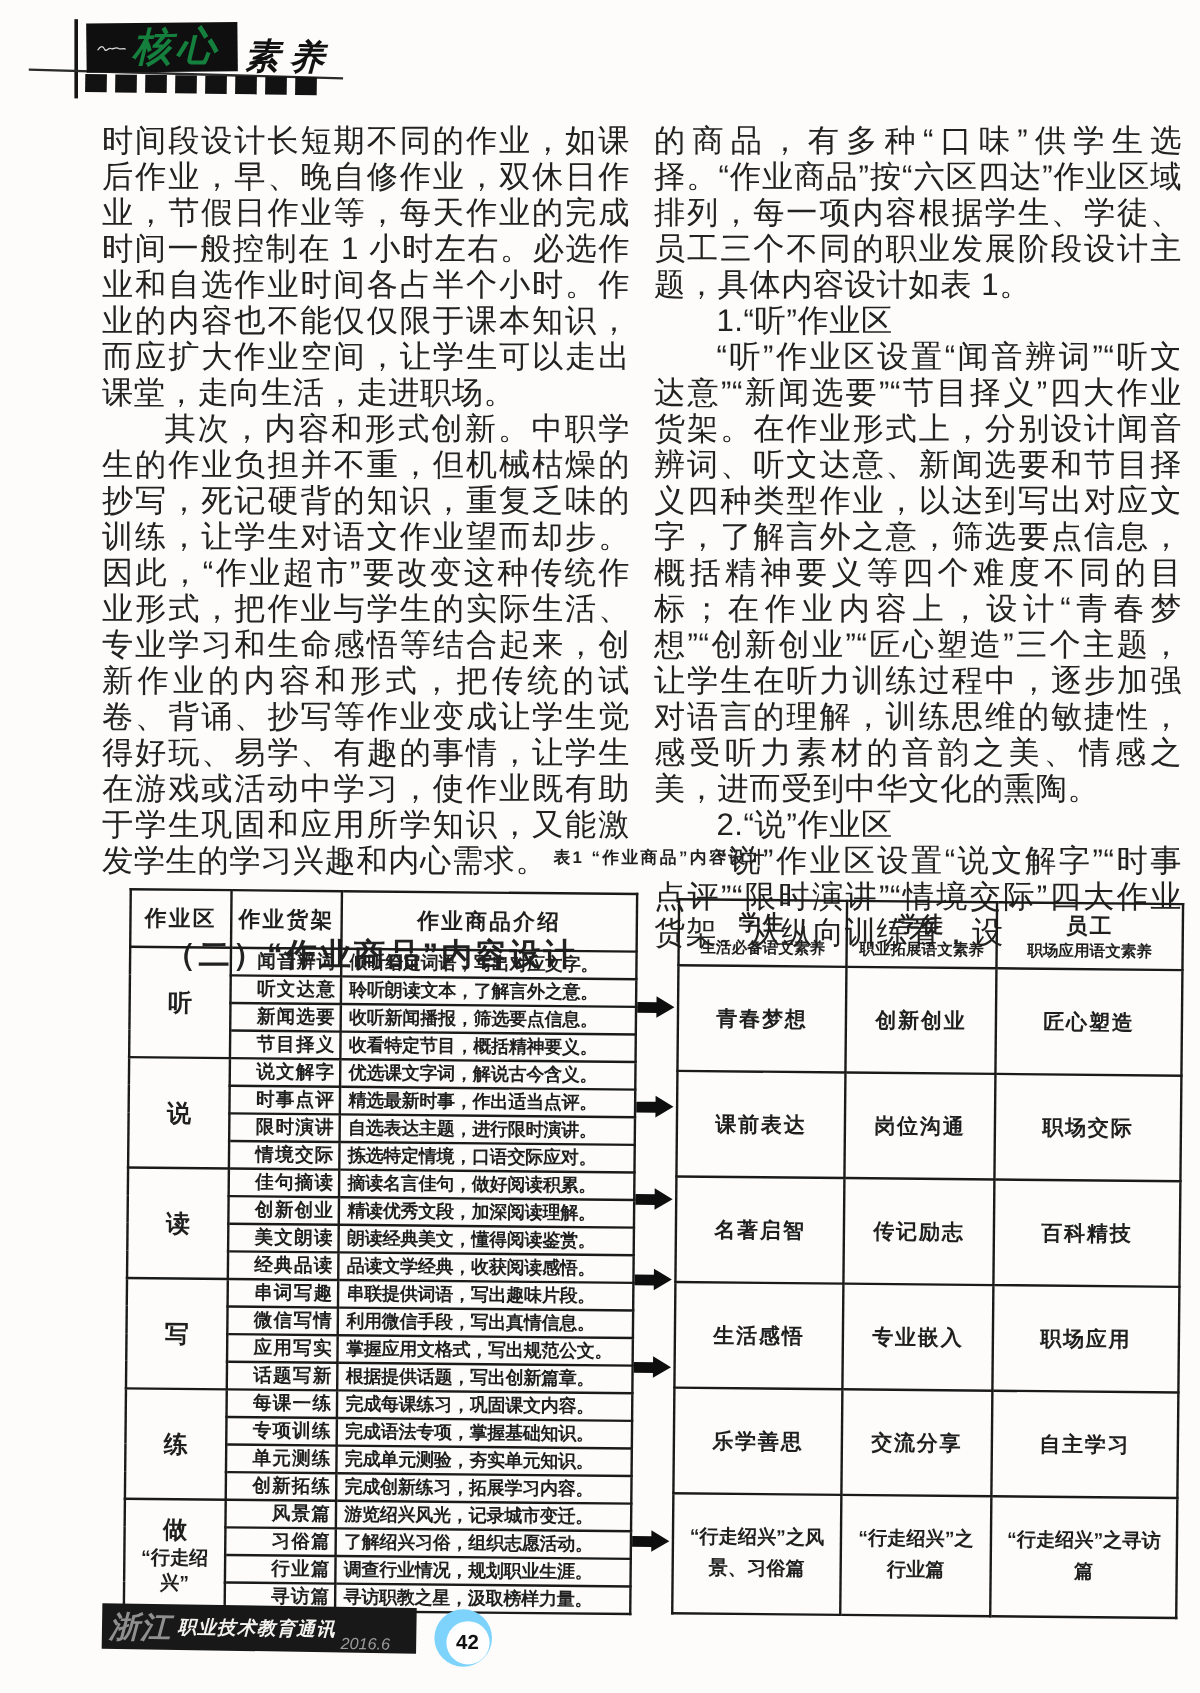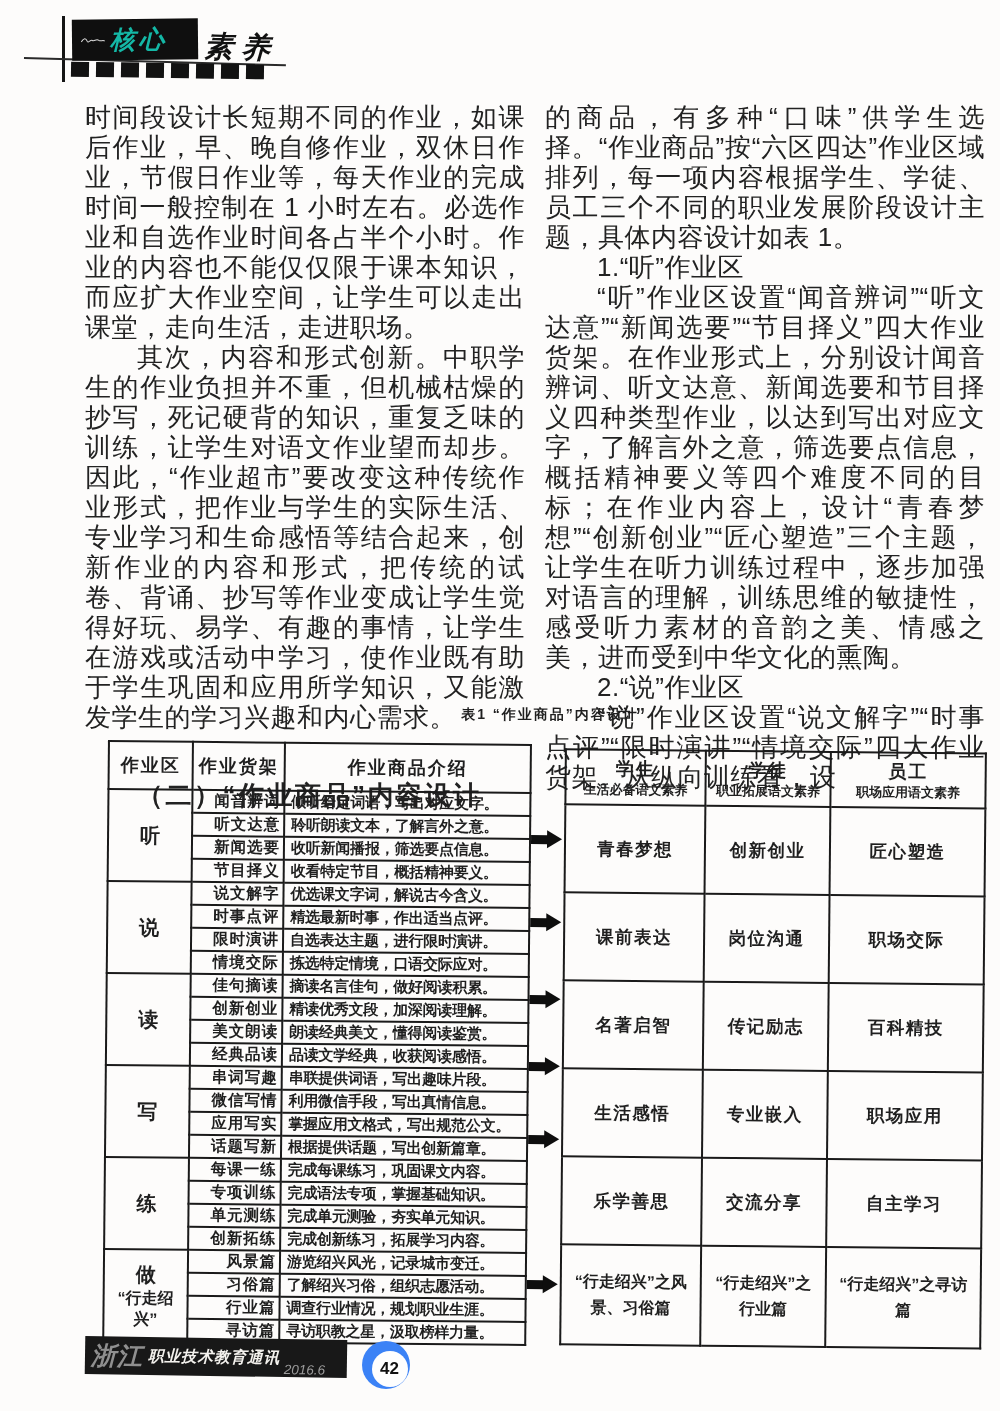--- a/index.html
+++ b/index.html
@@ -18,21 +18,21 @@
   
   .masthead{position:absolute;left:0;top:0;width:400px;height:95px;}
   .mast-vline{position:absolute;left:62px;top:16px;width:3px;height:66px;background:#151515;}
   .mast-hline{position:absolute;left:24px;top:57px;width:262px;height:2px;background:#2a2a2a;transform:rotate(1.6deg);transform-origin:left center;}
   .mast-box{
     position:absolute;left:72px;top:19px;width:126px;height:41px;background:#0f0f0f;
     display:flex;align-items:center;justify-content:flex-start;padding-left:8px;box-sizing:border-box;
     transform:rotate(-0.6deg);
   }
   .mast-script{width:26px;height:12px;margin-right:4px;opacity:.85;}
-  .mast-core{color:#14b8a6;font-size:25px;font-weight:900;font-style:italic;font-family:"Liberation Serif",serif;letter-spacing:4px;}
+  .mast-core{color:#15803d;font-size:33px;font-weight:900;font-style:italic;font-family:"Liberation Serif",serif;letter-spacing:4px;}
   .mast-suffix{
     position:absolute;left:204px;top:28px;color:#111;font-size:29px;font-weight:900;font-style:italic;
     font-family:"Liberation Serif",serif;letter-spacing:8px;transform:rotate(1.5deg);
   }
   .mast-squares{position:absolute;left:71px;top:63px;display:flex;gap:7px;transform:rotate(0.8deg);}
   .mast-squares div{width:18px;height:15px;background:#121212;}
   
   .columns{position:absolute;left:85px;top:102px;width:900px;display:flex;gap:20px;}
   .col{width:440px;}
   .para{
@@ -75,21 +75,21 @@
   .arrow:nth-of-type(6){top:533px;}
   
   .footer-banner{
     position:absolute;left:85px;top:1338px;width:262px;height:38px;background:#181818;
     display:flex;align-items:center;box-sizing:border-box;padding:0 6px;
     transform:rotate(0.9deg);
   }
   .journal-region{color:#8f8f8f;font-size:25px;font-weight:900;font-style:italic;font-family:"Liberation Serif",serif;letter-spacing:1px;margin-right:5px;}
   .journal-name{color:#f4f2ee;font-size:15.5px;font-weight:700;font-style:italic;font-family:"Liberation Serif",serif;letter-spacing:1px;white-space:nowrap;}
   .journal-issue{color:#9b9b9b;font-size:13.5px;font-style:italic;margin-left:4px;align-self:flex-end;}
-  .page-badge{position:absolute;left:362px;top:1341px;width:48px;height:48px;border-radius:50%;background:#3b82f6;}
+  .page-badge{position:absolute;left:362px;top:1341px;width:48px;height:48px;border-radius:50%;background:#7dd3fc;}
   .page-badge .inner{
     position:absolute;right:2.5px;bottom:2.5px;width:36px;height:36px;border-radius:50%;background:#fefefe;
     display:flex;align-items:center;justify-content:center;font-size:17px;font-weight:700;color:#111;
   }
 </style>
 </head>
 <body>
 
 <div class="page">
 

